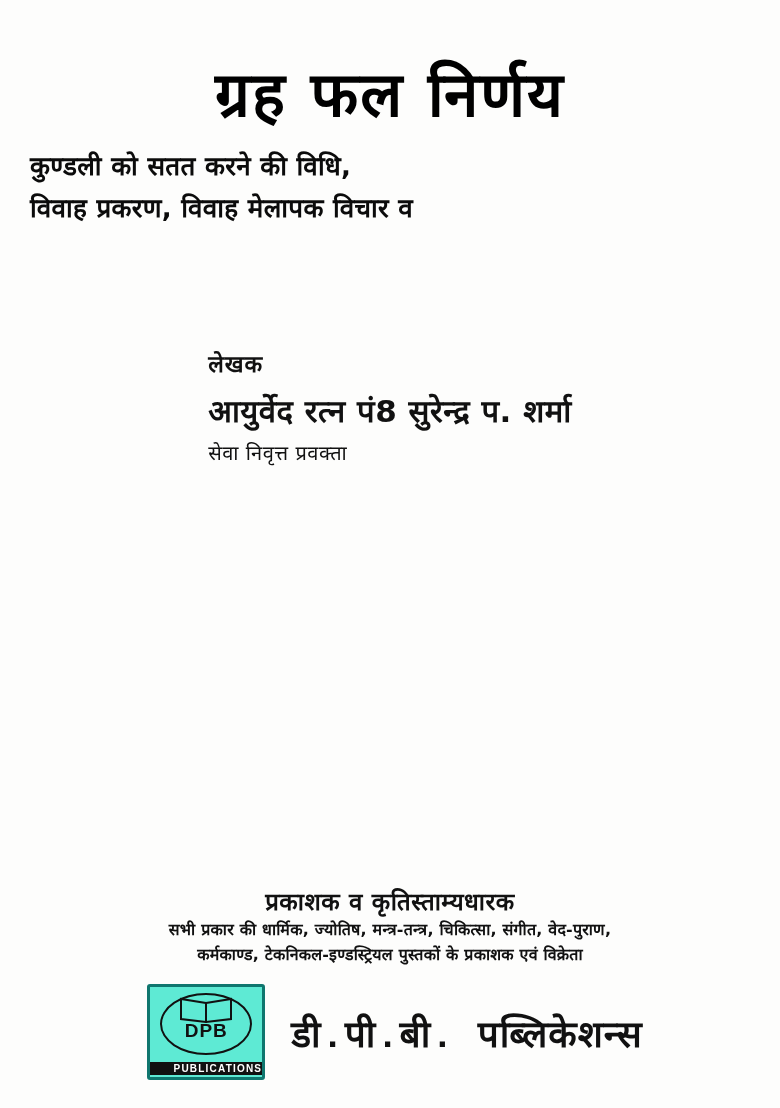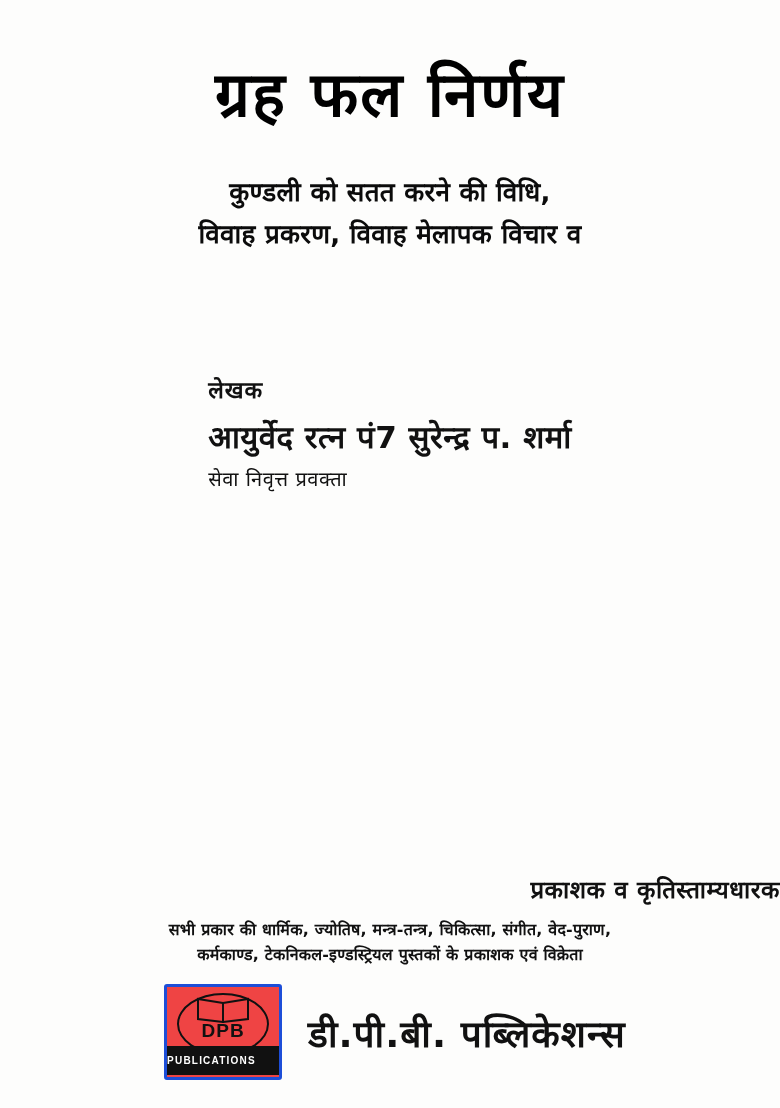--- a/index.html
+++ b/index.html
@@ -31,22 +31,21 @@
     line-height: 1.05;
     font-weight: 700;
     letter-spacing: 2px;
     text-align: center;
     color: #000;
     font-family: "DejaVu Sans", sans-serif;
   }
 
   
   .subtitle {
-    margin-top: 44px;
-    text-align: center;
+    margin-top: 18px;
     width: 720px;
   }
   .subtitle .line {
     font-size: 26px;
     line-height: 1.62;
     color: #0b0b0b;
     font-weight: 600;
     letter-spacing: 0.3px;
   }
   .part {
@@ -84,22 +83,21 @@
     position: absolute;
     left: 0;
     right: 0;
     bottom: 28px;
     text-align: center;
   }
   .pub-heading {
     font-size: 24px;
     font-weight: 700;
     letter-spacing: 0.5px;
-    margin-bottom: 12px;
-    text-align: right;
+    margin-bottom: 0;
   }
   .pub-line {
     font-size: 16px;
     line-height: 1.6;
     font-weight: 700;
     letter-spacing: 0.2px;
   }
 
   .pub-footer {
     margin-top: 16px;
@@ -107,29 +105,29 @@
     align-items: center;
     justify-content: center;
     gap: 26px;
     padding-left: 10px;
   }
 
   
   .logo {
     width: 118px;
     height: 96px;
-    border: 3px solid #1d4ed8;
+    border: 3px solid #0f766e;
     border-radius: 3px;
     position: relative;
     box-sizing: border-box;
     display: flex;
     flex-direction: column;
     align-items: center;
     justify-content: flex-start;
-    background: #ef4444;
+    background: #5eead4;
   }
   .logo-oval {
     position: absolute;
     top: 6px;
     left: 50%;
     transform: translateX(-50%);
     width: 92px;
     height: 62px;
     border: 2.5px solid #111;
     border-radius: 50%;
@@ -153,51 +151,52 @@
     font-size: 19px;
     font-weight: 700;
     letter-spacing: 1px;
     font-family: "Liberation Sans", sans-serif;
   }
   .logo-pubs {
     position: absolute;
     bottom: 2px;
     left: 0;
     right: 0;
-    text-align: left;
+    text-align: right;
     font-size: 10px;
     font-weight: 700;
     letter-spacing: 1.2px;
     font-family: "Liberation Sans", sans-serif;
     background: #111;
     color: #fff;
-    padding: 9px 0;
+    padding: 1px 0;
   }
   .pub-name {
     font-size: 37px;
     font-weight: 700;
     letter-spacing: 1px;
+    font-family: Liberation Mono, monospace;
   }
 </style>
 </head>
 <body>
 
 <div class="page">
 
   <div class="title">ग्रह फल निर्णय</div>
 
   <div class="subtitle">
     <div class="line">कुण्डली को सतत करने की विधि,</div>
     <div class="line">विवाह प्रकरण, विवाह मेलापक विचार व</div>
   </div>
 
 
   <div class="author-block">
     <div class="author-label">लेखक</div>
-    <div class="author-name">आयुर्वेद रत्न पं7 सुरेन्द्र प. शर्मा</div>
+    <div class="author-name">आयुर्वेद रत्न पं8 सुरेन्द्र प. शर्मा</div>
     <div class="author-note">सेवा निवृत्त प्रवक्ता</div>
   </div>
 
   <div class="publisher-block">
     <div class="pub-heading">प्रकाशक व कृतिस्ताम्यधारक</div>
     <div class="pub-line">सभी प्रकार की धार्मिक, ज्योतिष, मन्त्र-तन्त्र, चिकित्सा, संगीत, वेद-पुराण,</div>
     <div class="pub-line">कर्मकाण्ड, टेकनिकल-इण्डस्ट्रियल पुस्तकों के प्रकाशक एवं विक्रेता</div>
 
     <div class="pub-footer">
       <div class="logo">

